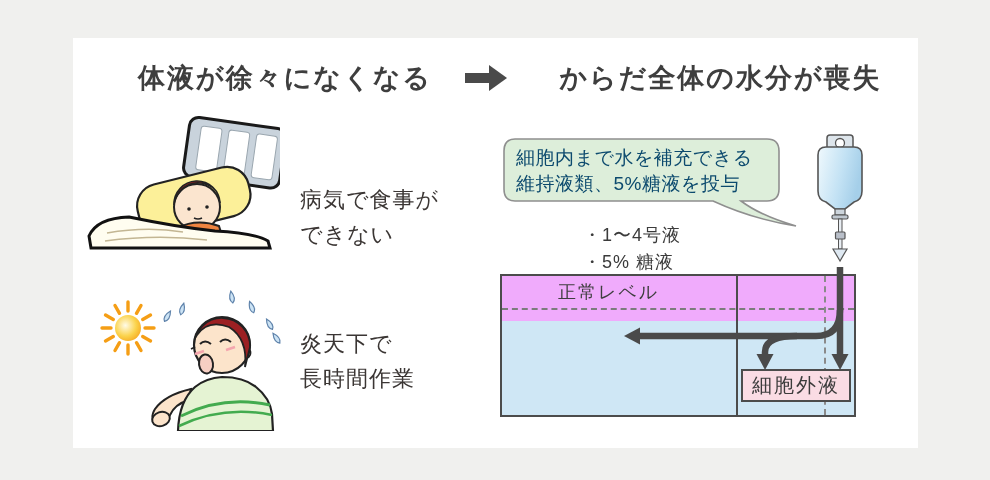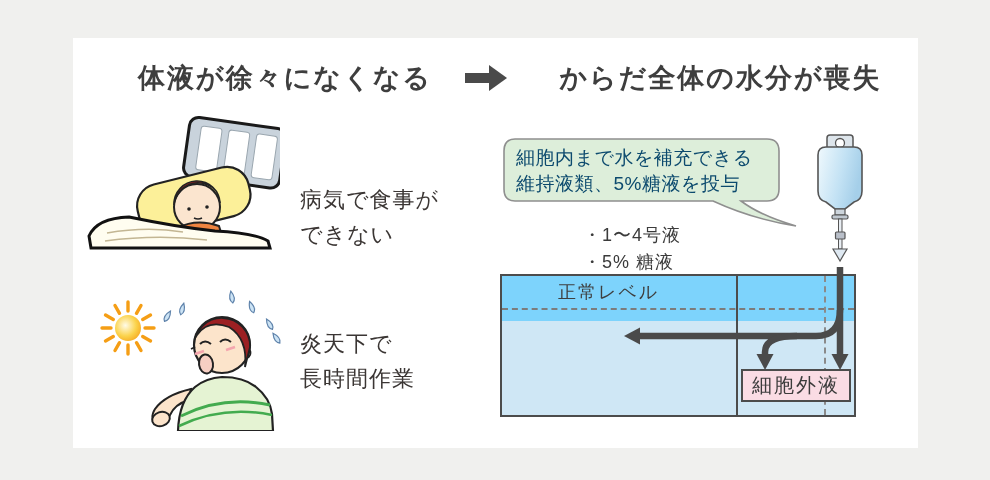--- a/index.html
+++ b/index.html
@@ -22,21 +22,21 @@
     font-size:22px;line-height:35px;color:#3b3634;letter-spacing:1px;white-space:nowrap;
   }
   .bubble-wrap{left:430px;top:100px;width:300px;height:95px;}
   .bubble-text{
     position:absolute;left:13px;top:7px;font-size:19px;line-height:26px;
     color:#0c4a6e;letter-spacing:0.5px;white-space:nowrap;
   }
   .bullets{left:492px;top:184px;font-size:18px;line-height:27px;color:#3b3b3b;letter-spacing:1px;margin-left:18px;}
   .tank{
     left:427px;top:236px;width:356px;height:143px;
-    border:2px solid #4c4c4c;background:#7dd3fc;box-sizing:border-box;
+    border:2px solid #4c4c4c;background:#f0abfc;box-sizing:border-box;
   }
   .water{position:absolute;left:0;right:0;bottom:0;height:94px;background:#cfe7f5;}
   .level-line{position:absolute;left:0;right:0;top:32px;border-top:2px dashed #7c7c7c;}
   .level-label{position:absolute;left:56px;top:4px;font-size:18px;letter-spacing:2px;color:#3e3e3e;background:transparent;}
   .divider{position:absolute;left:234px;top:0;bottom:0;width:2px;background:#4c4c4c;}
   .dashed-v{position:absolute;left:322px;top:0;bottom:0;width:0;border-left:2px dashed #8a8a8a;}
   .fluid-box{
     position:absolute;top:93px;height:33px;box-sizing:border-box;
     background:#fadce4;border:2px solid #4c4c4c;
     font-size:20px;letter-spacing:2px;color:#3b3b3b;

